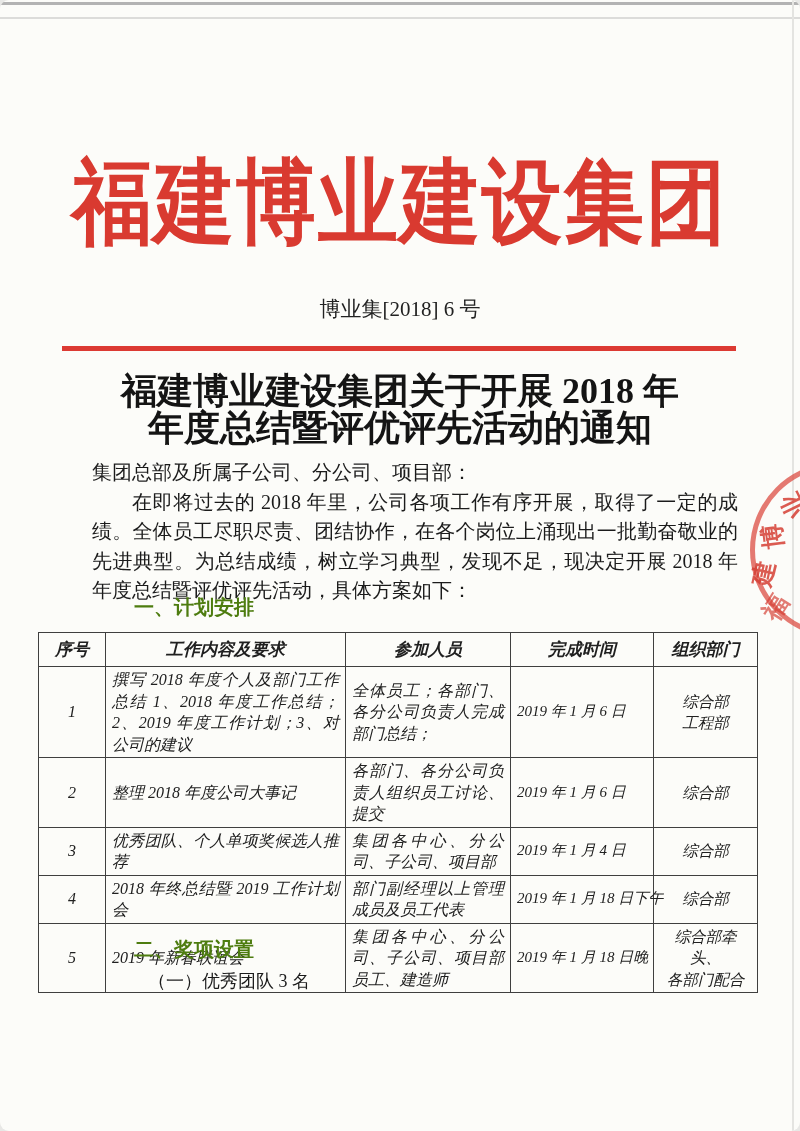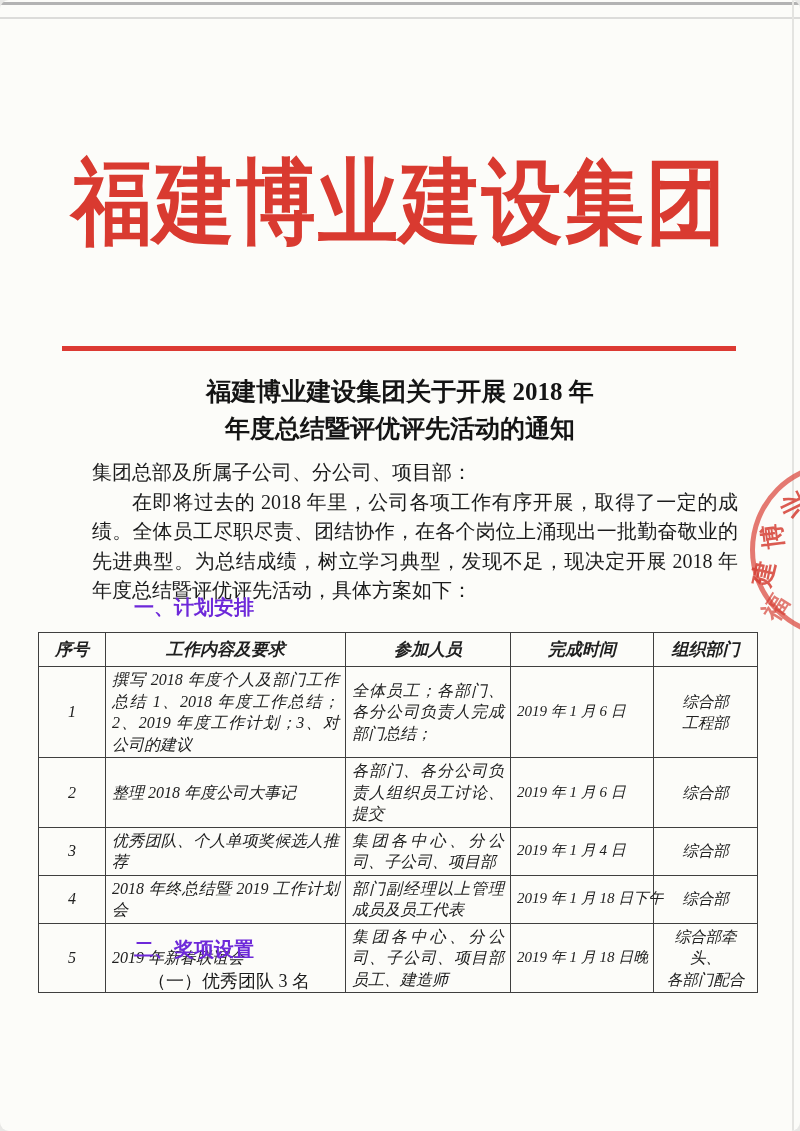--- a/index.html
+++ b/index.html
@@ -23,32 +23,32 @@
   .doc-number{
     position:absolute;top:295px;left:0;width:100%;
     text-align:center;font-size:21px;color:#222;
   }
   .red-rule{
     position:absolute;top:346px;left:62px;width:674px;height:5px;
     background:#dc3a33;
   }
   .doc-title{
     position:absolute;top:373px;left:0;width:100%;
-    text-align:center;font-weight:bold;font-size:25px;line-height:37px;
+    text-align:center;font-weight:bold;font-size:36px;line-height:37px;
     color:#141414;
   }
   .letter-body{
     position:absolute;top:458px;left:92px;width:646px;
     font-size:20px;line-height:29.5px;color:#1b1b1b;
   }
   .letter-body .para{text-indent:2em;text-align:justify;}
   .section-heading{
     position:absolute;left:134px;
     font-family:Liberation Serif, serif;font-weight:bold;
-    font-size:20px;color:#6d28d9;white-space:nowrap;
+    font-size:20px;color:#4d7c0f;white-space:nowrap;
   }
   #sec1{top:594px;}
   #sec2{top:936px;}
   .award-item{
     position:absolute;top:969px;left:148px;
     font-size:18px;color:#1b1b1b;white-space:nowrap;
   }
   table.plan{
     position:absolute;top:632px;left:38px;width:719px;
     border-collapse:collapse;table-layout:fixed;
@@ -98,20 +98,21 @@
 <body>
 
 <div class="page">
 
   <div class="scan-line-top"></div>
   <div class="scan-line-top2"></div>
   <div class="scan-line-right"></div>
 
   <div class="masthead">福建博业建设集团</div>
 
+  <div class="doc-number">博业集[2018] 6 号</div>
 
   <div class="red-rule"></div>
 
   <div class="doc-title">
     <div>福建博业建设集团关于开展 2018 年</div>
     <div>年度总结暨评优评先活动的通知</div>
   </div>
 
   <div class="letter-body">
     <div>集团总部及所属子公司、分公司、项目部：</div>

